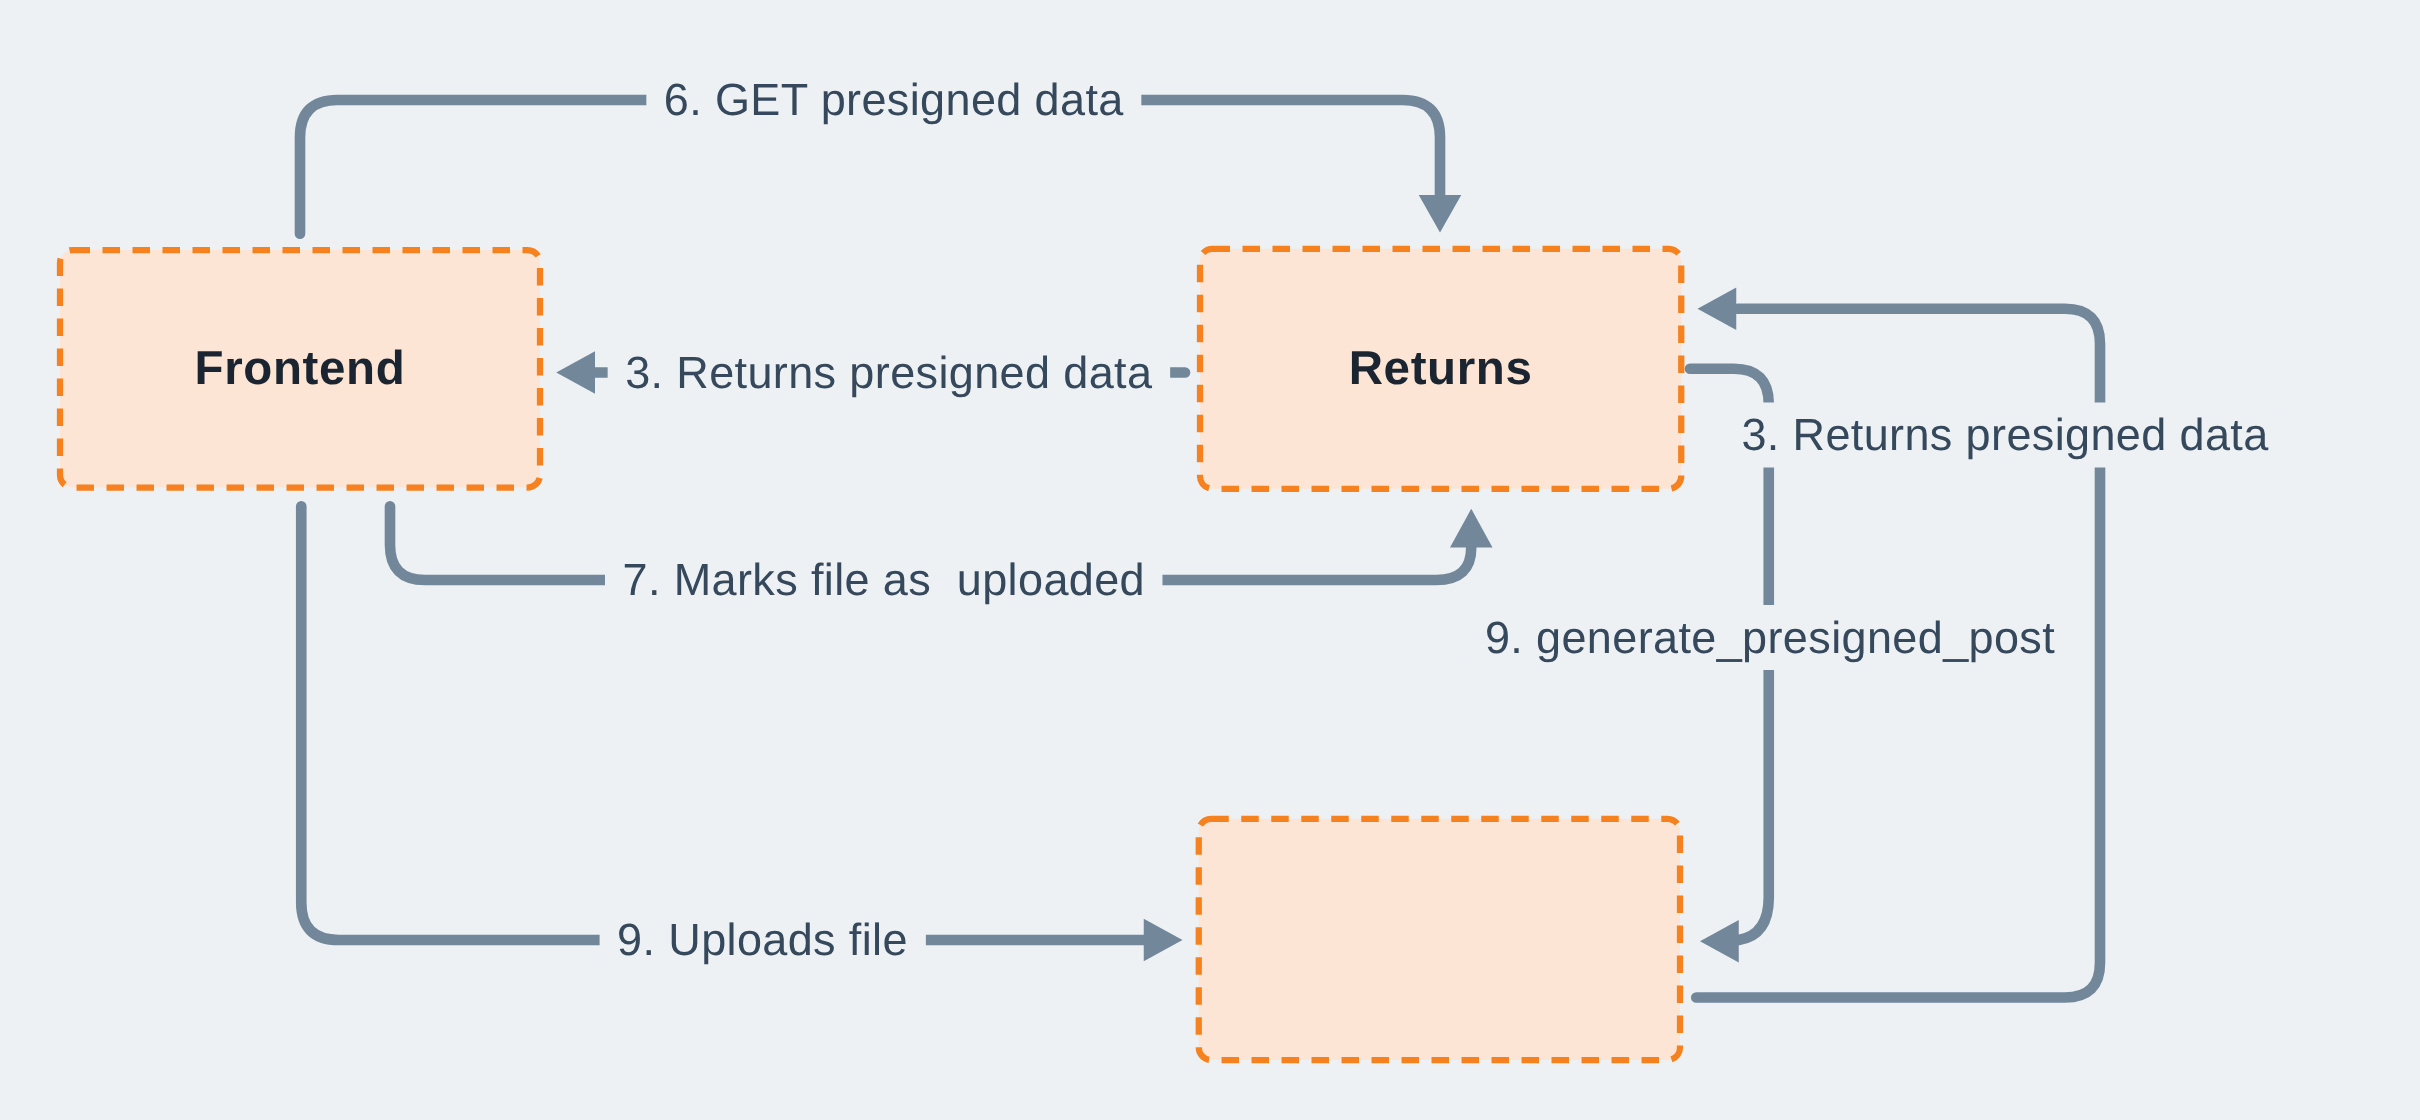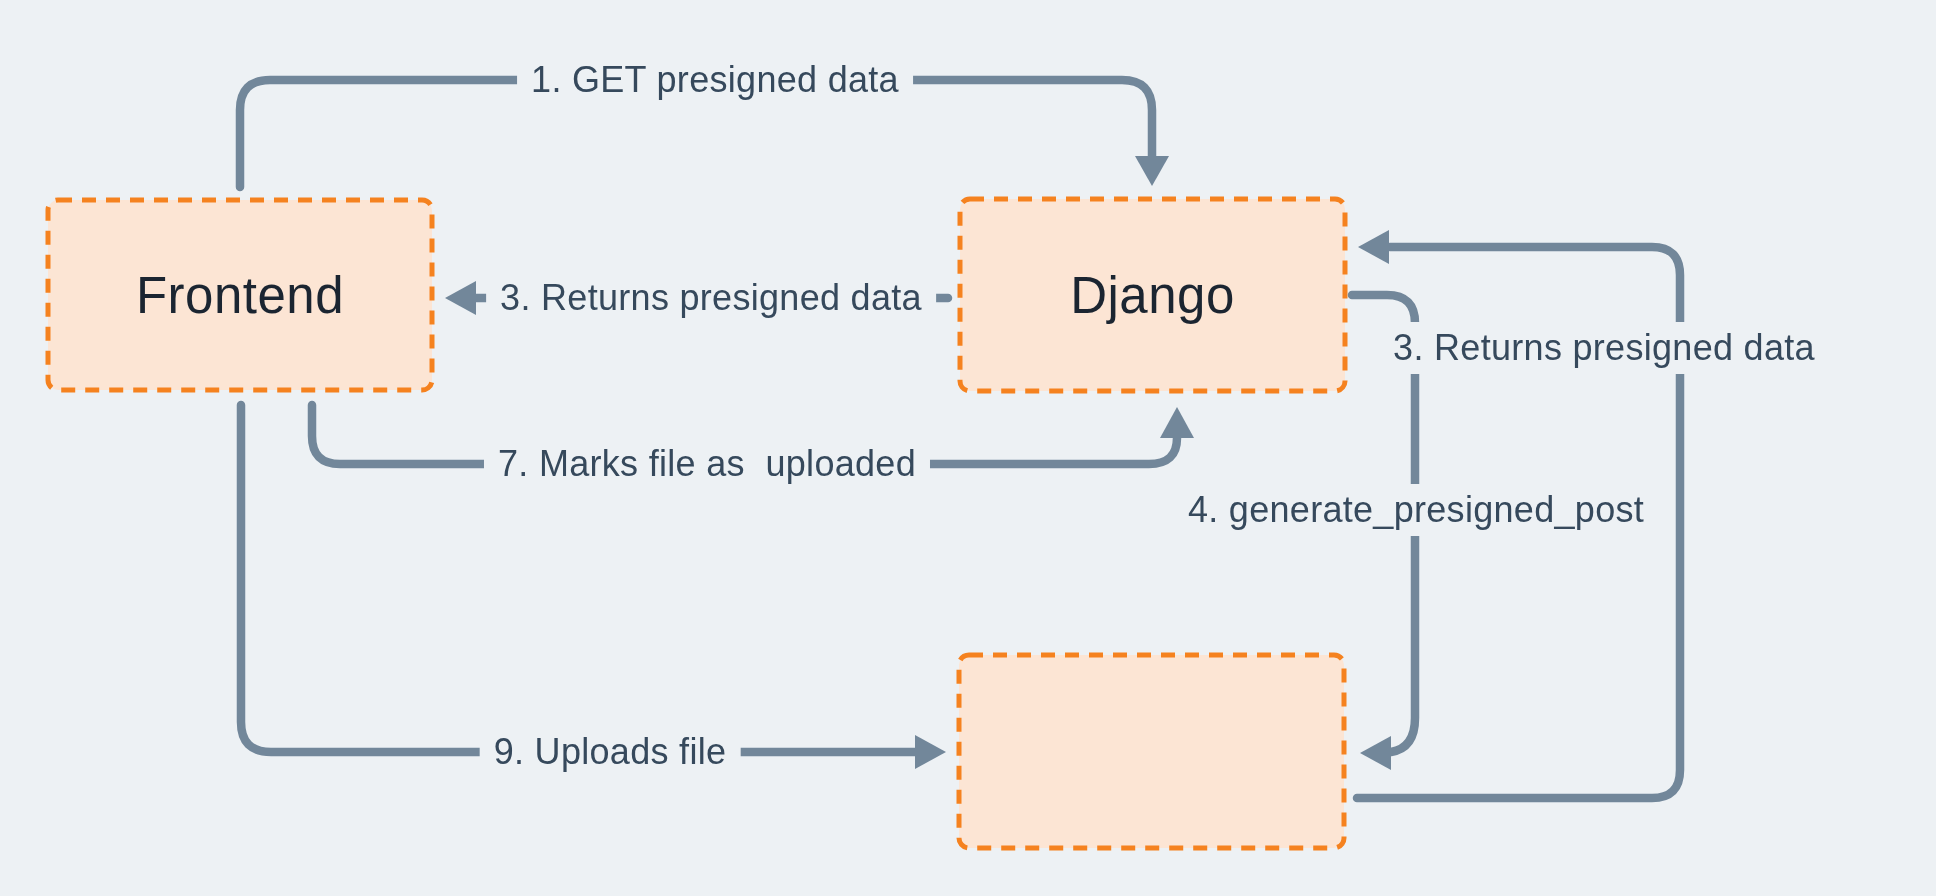--- a/index.html
+++ b/index.html
@@ -18,22 +18,22 @@
   .canvas svg {
     position: absolute;
     left: 0;
     top: 0;
   }
   .node-label {
     position: absolute;
     display: flex;
     align-items: center;
     justify-content: center;
-    font-size: 51px;
-    font-weight: 400;
+    font-size: 38px;
+    font-weight: 700;
     color: #1b2531;
     letter-spacing: 0.5px;
     pointer-events: none;
   }
   .edge-label {
     position: absolute;
     transform: translate(-50%, -50%);
     background: #edf1f4;
     color: #36495c;
     font-size: 36px;
@@ -77,22 +77,22 @@
     <polygon points="946,752 915,735 915,769" fill="#72879a"></polygon>
 
     <path d="M 1352 295 H 1387 Q 1415 295 1415 323 V 718 Q 1415 748 1391 752" fill="none" stroke="#72879a" stroke-width="8.5" stroke-linecap="round"></path>
     <polygon points="1360,753 1391,736 1391,770" fill="#72879a"></polygon>
 
     <path d="M 1357 798 H 1652 Q 1680 798 1680 770 V 275 Q 1680 247 1652 247 H 1390" fill="none" stroke="#72879a" stroke-width="8.5" stroke-linecap="round"></path>
     <polygon points="1358,247 1389,230 1389,264" fill="#72879a"></polygon>
   </svg>
 
   <div class="node-label nl-frontend">Frontend</div>
-  <div class="node-label nl-django">Django</div>
+  <div class="node-label nl-django">Returns</div>
 
-  <div class="edge-label el-1">1. GET presigned data</div>
-  <div class="edge-label el-2">4. generate_presigned_post</div>
+  <div class="edge-label el-1">6. GET presigned data</div>
+  <div class="edge-label el-2">9. generate_presigned_post</div>
   <div class="edge-label el-3">3. Returns presigned data</div>
   <div class="edge-label el-4">3. Returns presigned data</div>
   <div class="edge-label el-5">9. Uploads file</div>
   <div class="edge-label el-6">7. Marks file as  uploaded</div>
 
 </div>
 
 </body></html>

